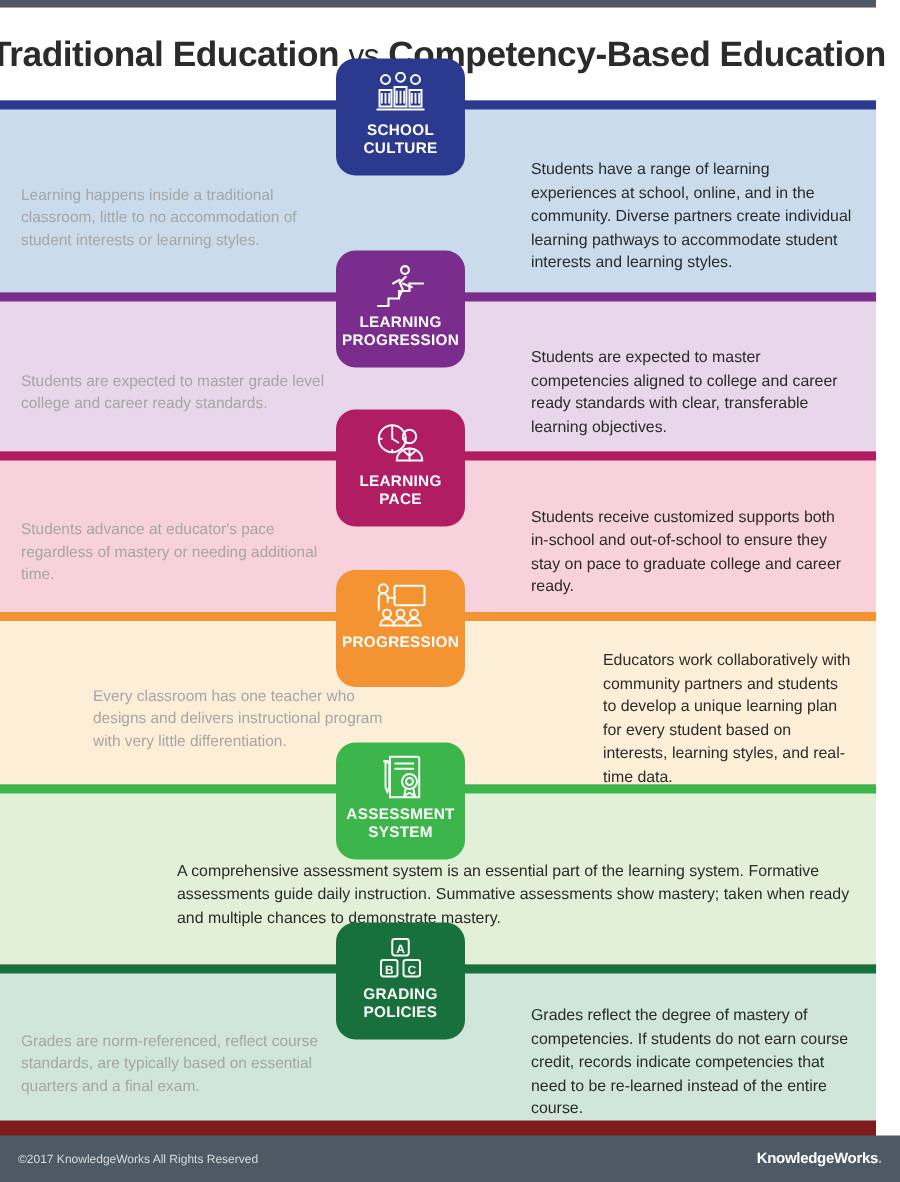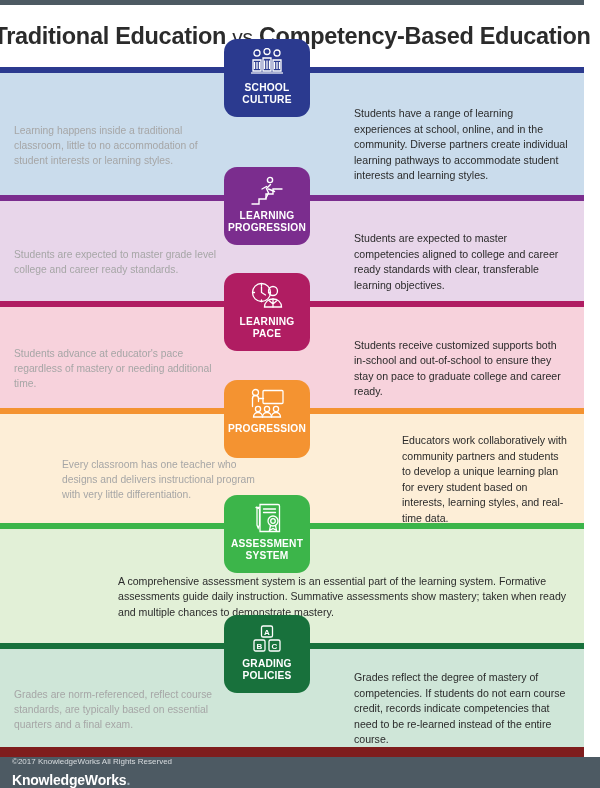--- a/index.html
+++ b/index.html
@@ -87,27 +87,26 @@
     text-align:center;
     letter-spacing:0.2px;
     white-space:pre-line;
   }
 
   .footer {
     position:absolute;
     left:0; bottom:0;
     width:600px; height:31px;
     background:#4d5a63;
-    display:flex; 
+    display:flex; align-items:center;
     justify-content:space-between;
     padding:0 12px;
-    flex-direction:column;
   }
   .copyright { color:#d8dcdf; font-size:8px; }
-  .logo { color:#ffffff; font-size:14px; font-weight:bold; letter-spacing:-0.2px; }
+  .logo { color:#ffffff; font-size:10px; font-weight:bold; letter-spacing:-0.2px; }
   .logo .dot { color:#9fb0bb; }
 </style>
 </head>
 <body>
 
 <div class="page">
 
   <div class="topbar"></div>
 
   <div class="title-wrap">

